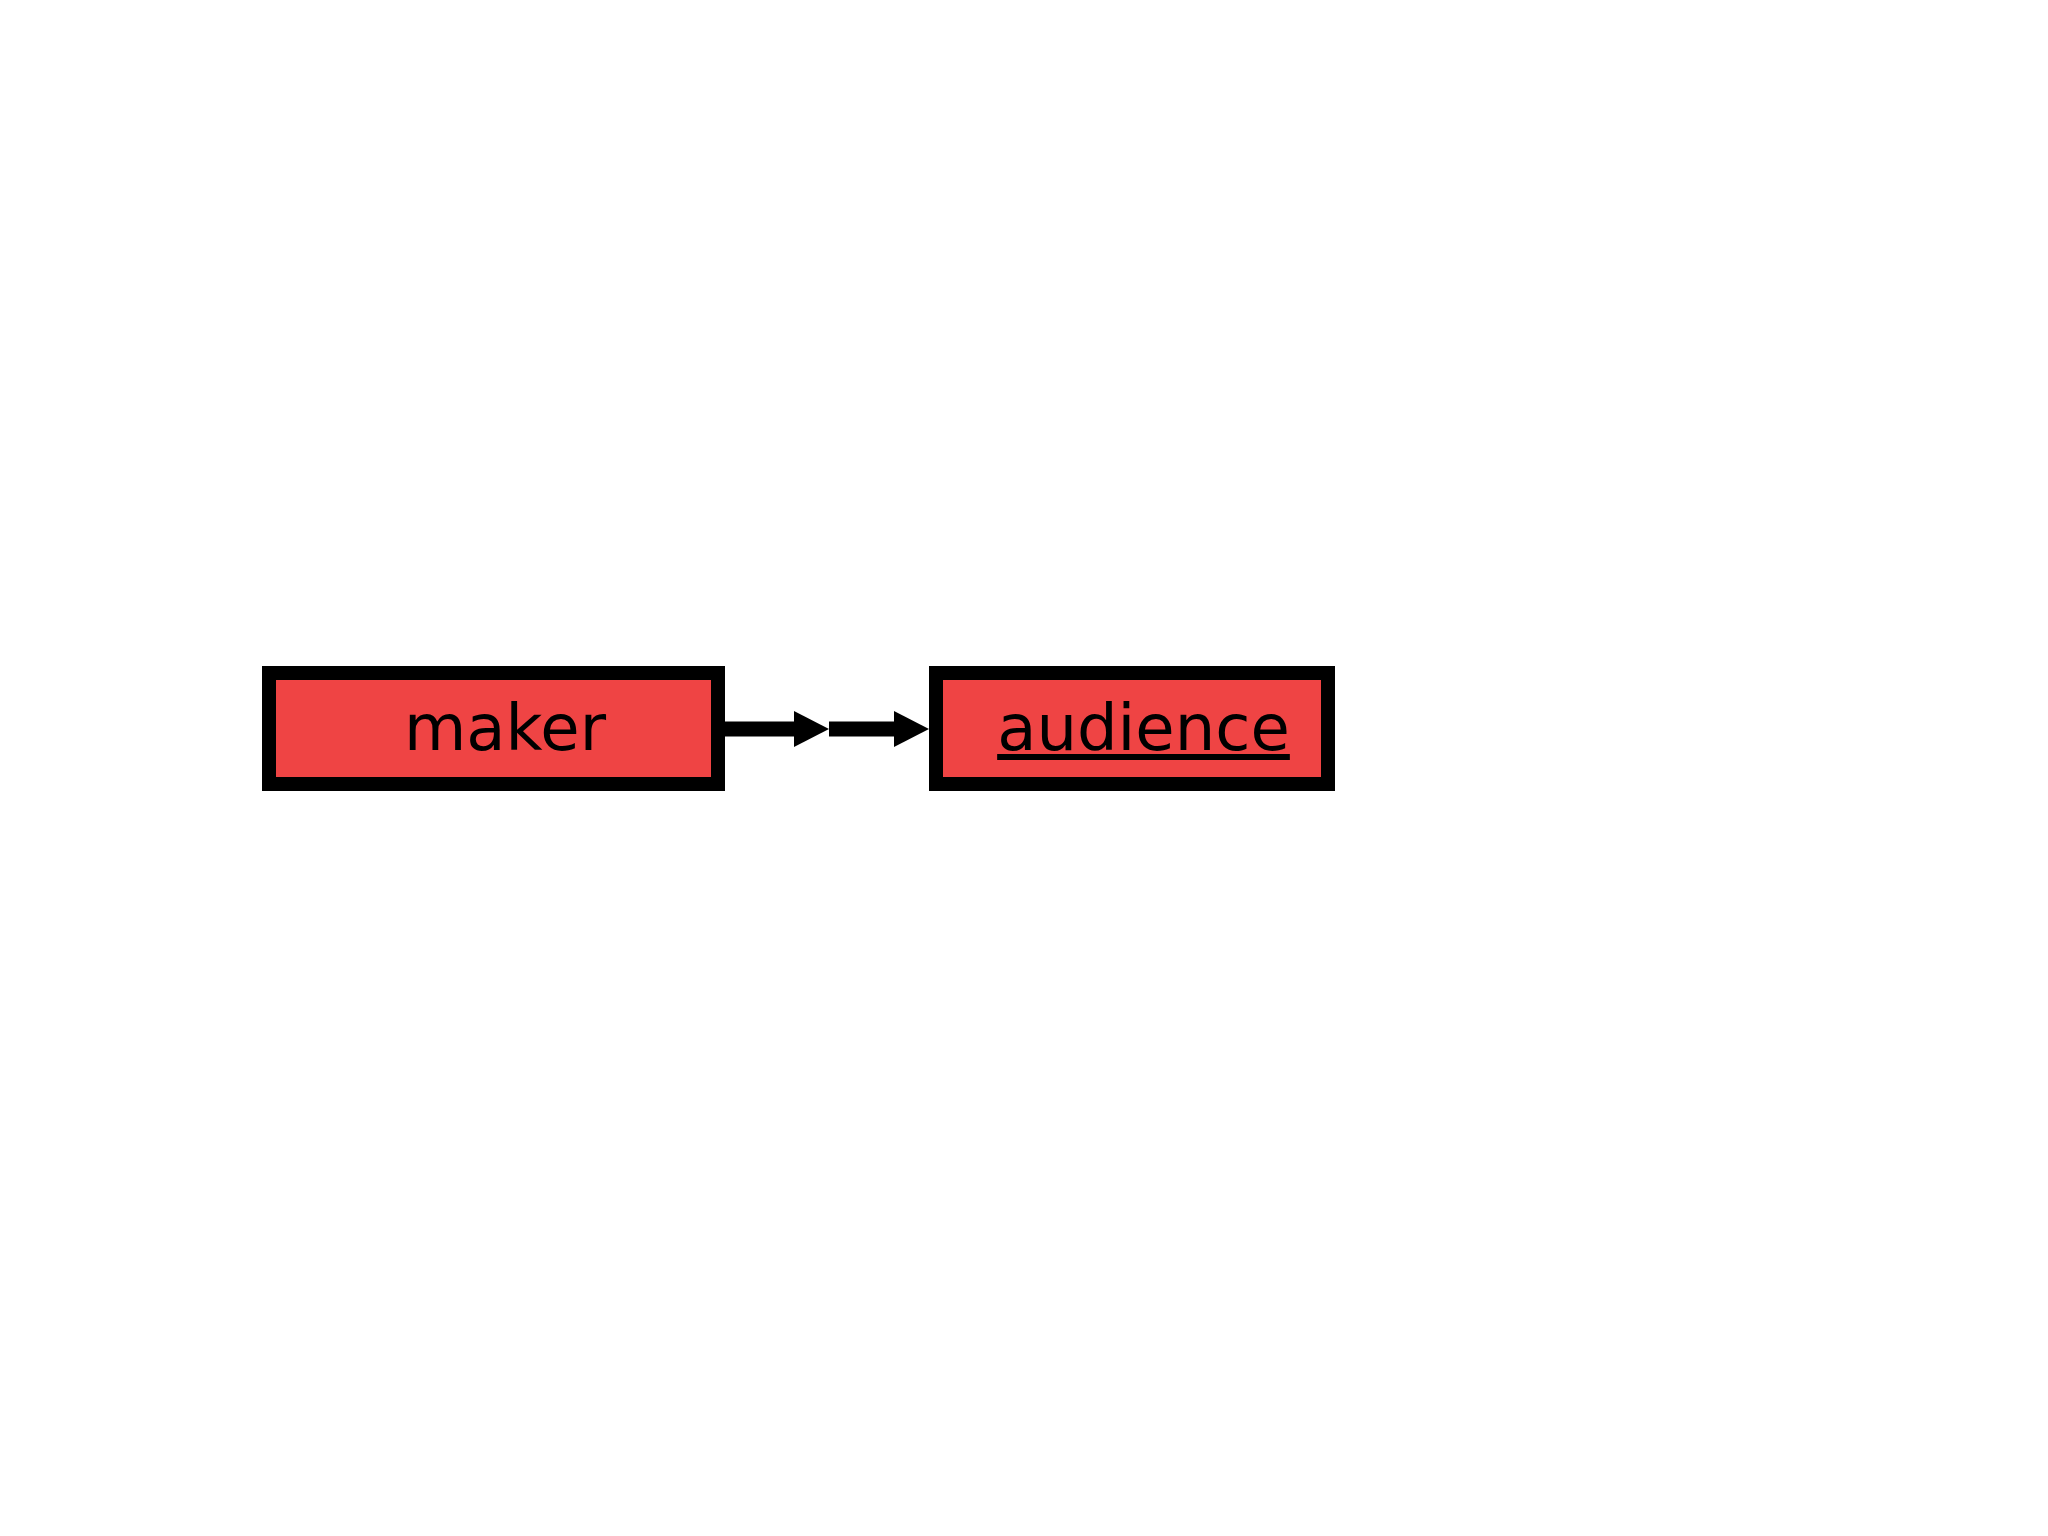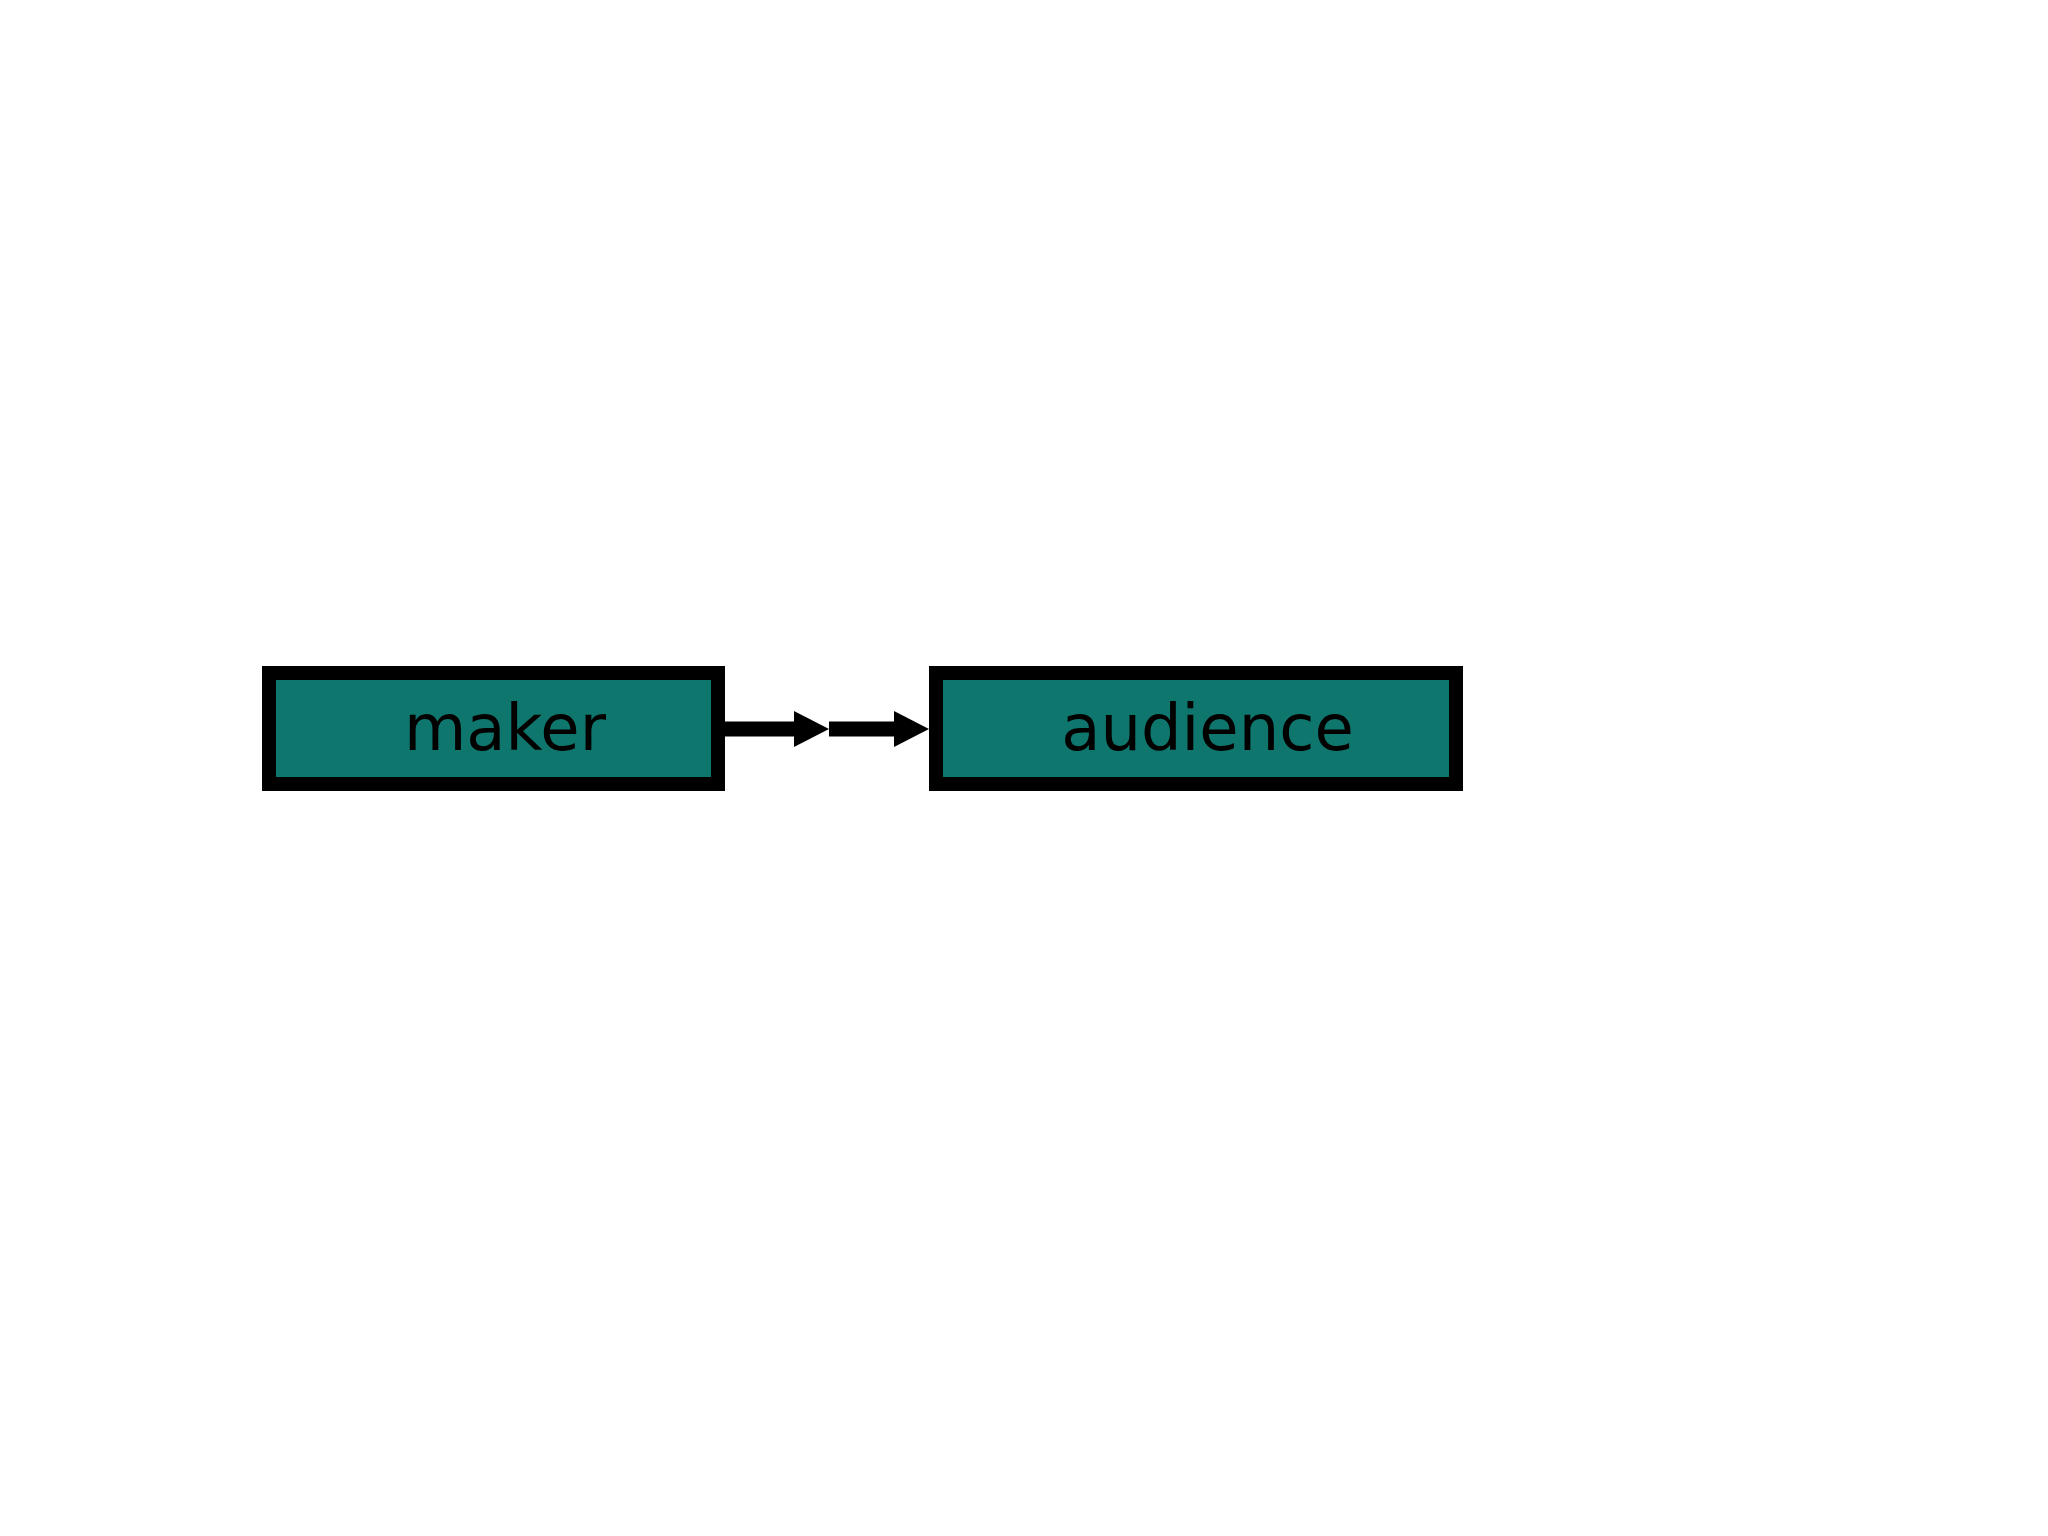--- a/index.html
+++ b/index.html
@@ -33,42 +33,42 @@
     flex-direction: row;
     align-items: center;
     justify-content: flex-start;
   }
 
   
   .node {
     box-sizing: border-box;
     height: 125px;
     border: 14px solid #000000;
-    background: #0f766e;
+    background: #ef4444;
     display: flex;
     align-items: center;
     justify-content: center;
     flex: 0 0 auto;
     padding-left: 23px;
   }
   .node-label {
     font-family: "DejaVu Sans", sans-serif;
     font-size: 64px;
     line-height: 1;
     color: #000000;
     font-weight: 400;
     letter-spacing: 0px;
     white-space: nowrap;
     display: block;
     transform: translateY(-1px);
   }
 
   .node-maker    { width: 463px; }
   .node-object   { width: 461px; }
-  .node-audience { width: 534px; }
+  .node-audience { width: 406px; text-decoration: underline; }
 
   
   .connector {
     flex: 0 0 auto;
     height: 36px;
     position: relative;
     display: flex;
     align-items: center;
   }
   .connector-1 { width: 104px; }

